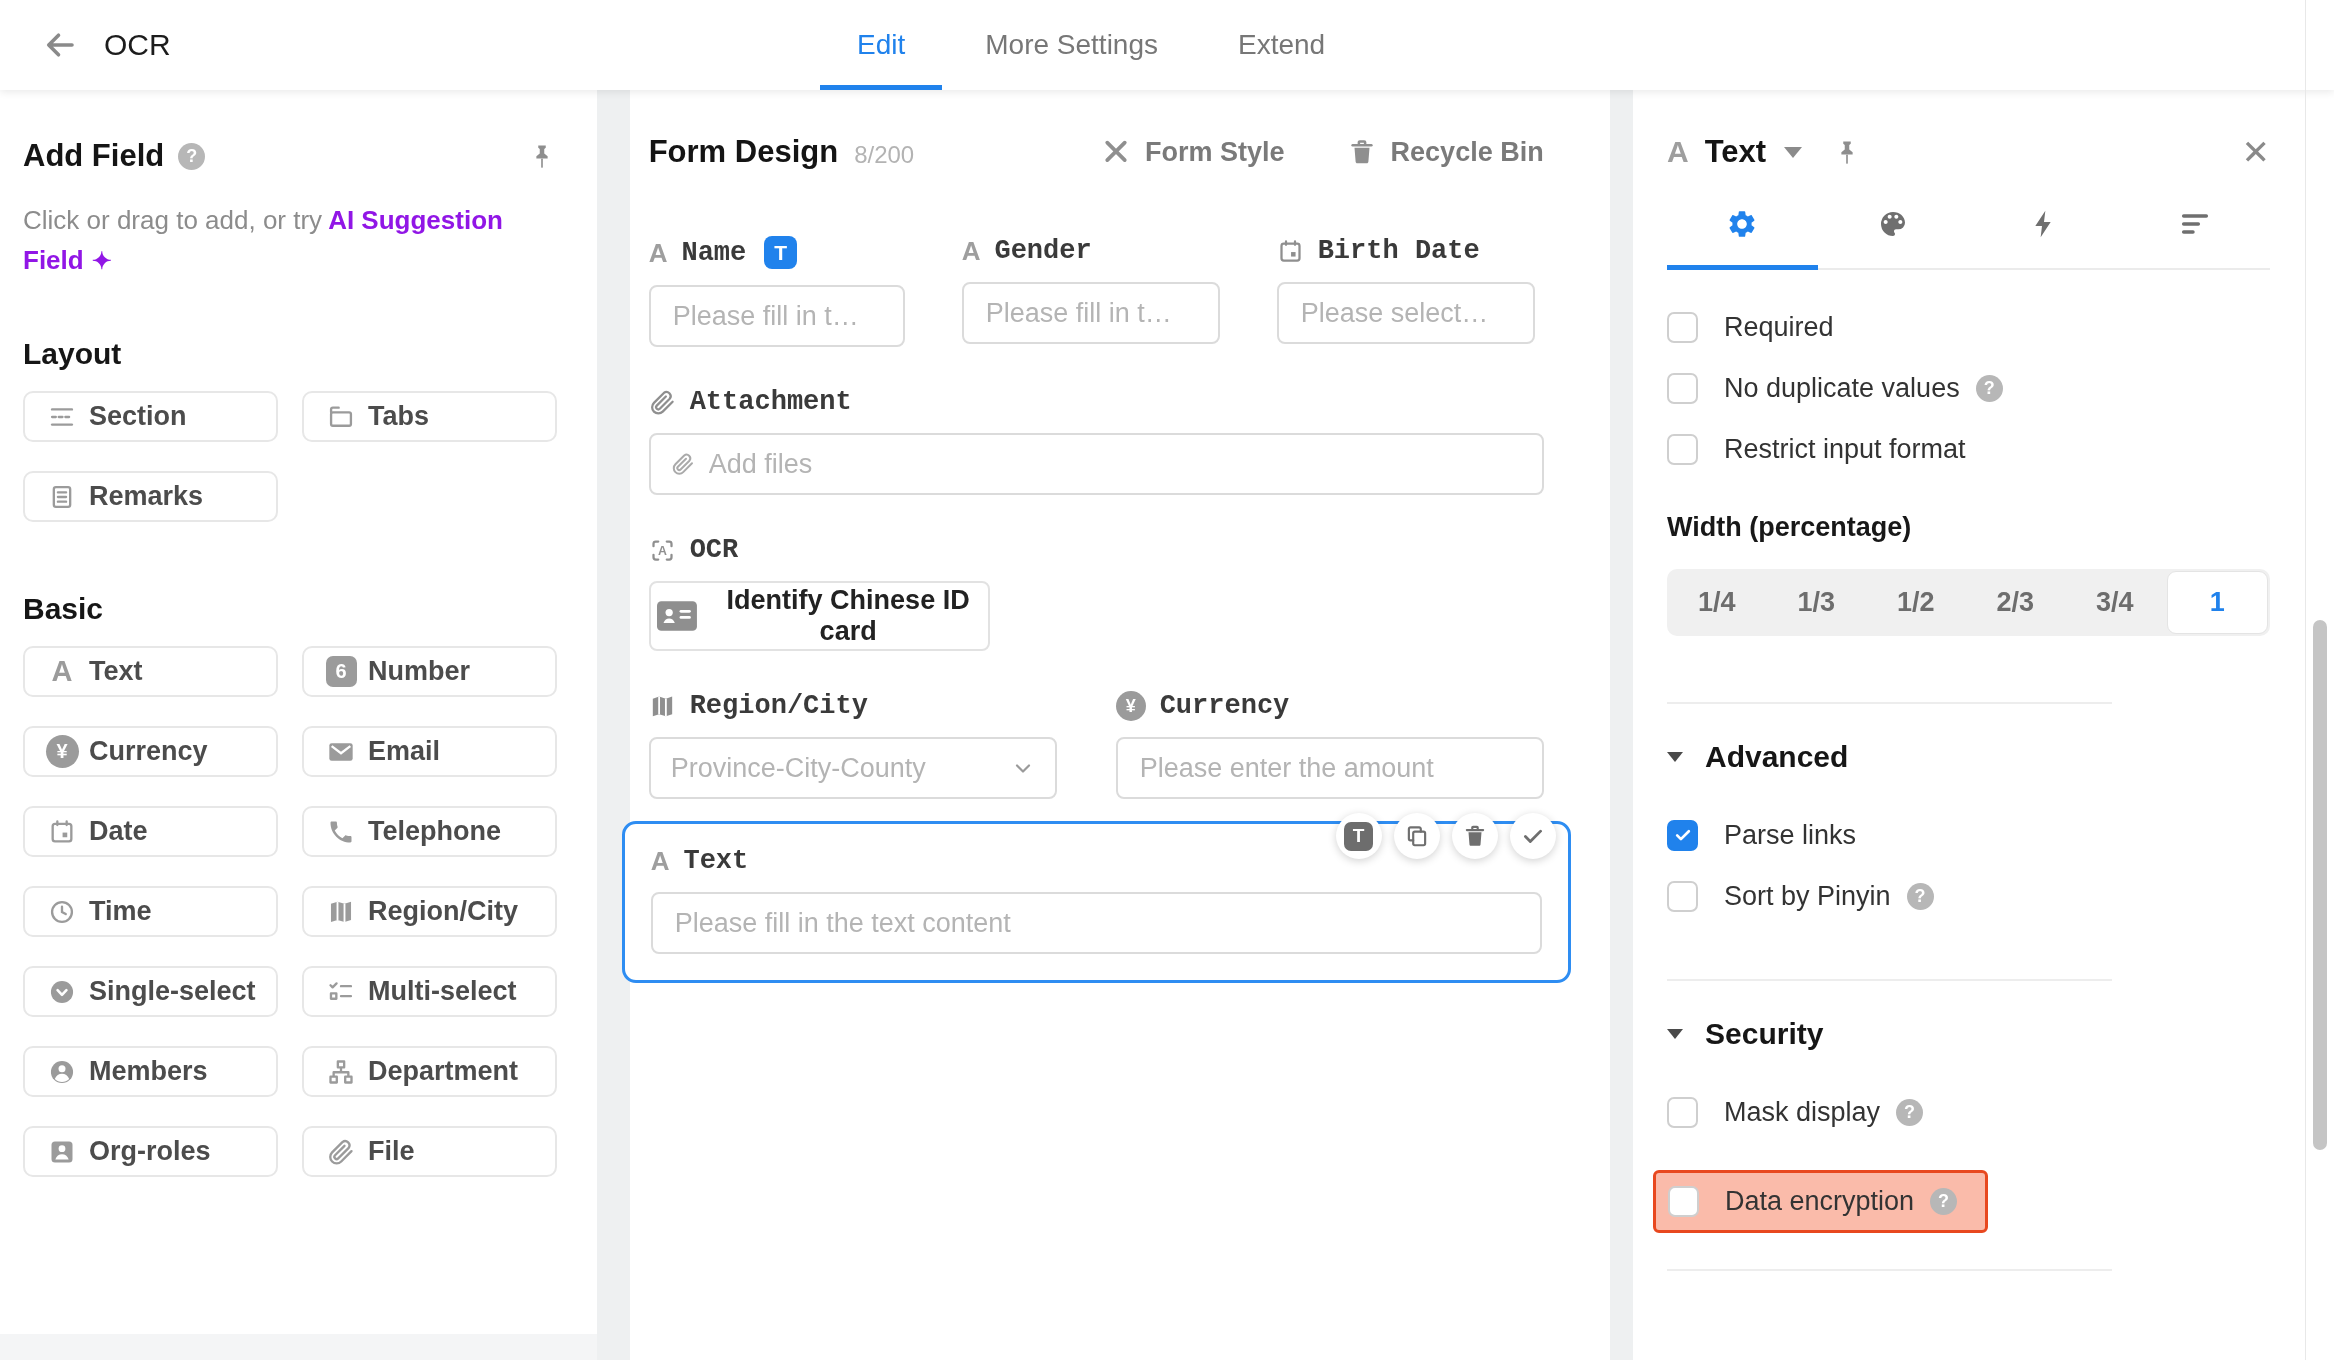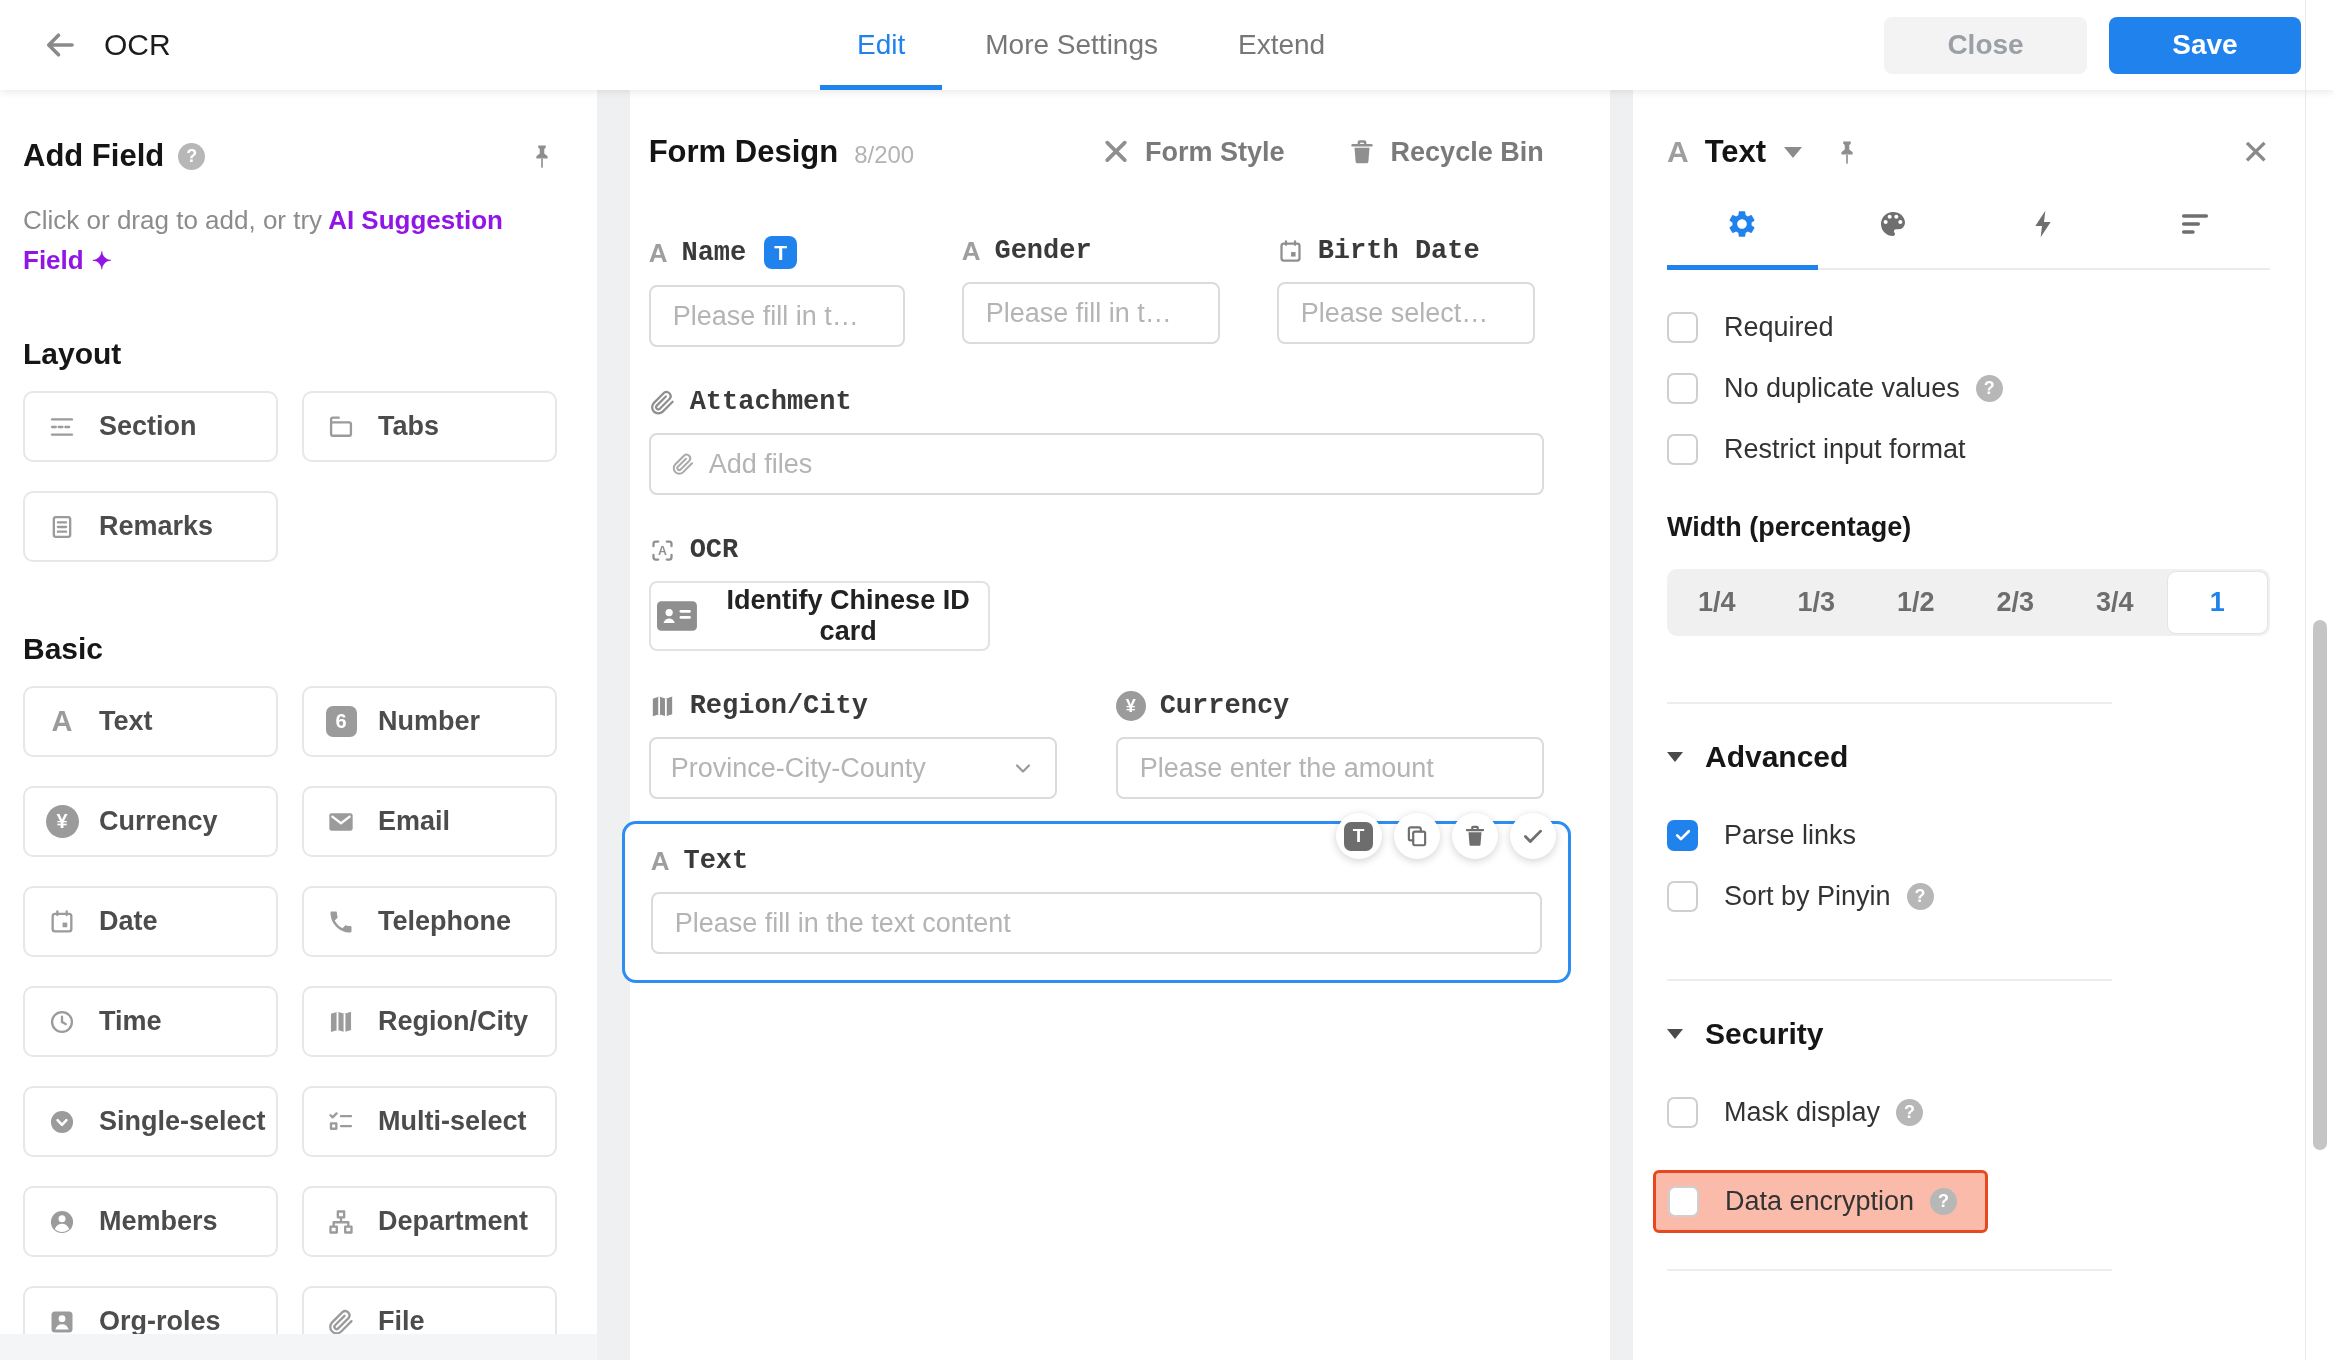--- a/index.html
+++ b/index.html
@@ -41,21 +41,21 @@
   .help{width:27px;height:27px;border-radius:50%;background:#b7b7b7;color:#fff;font-size:18px;font-weight:700;display:flex;align-items:center;justify-content:center;margin-left:14px;flex:none;cursor:pointer;}
   .pin{color:#8e8e8e;cursor:pointer;}
   .pin svg{width:30px;height:30px;}
   .sb-head .pin{margin-left:auto;margin-right:18px;}
   .sb-hint{width:515px;margin:26px 0 0;font-size:26px;line-height:40px;color:#8c8c8c;}
   .ai{color:var(--purple);font-weight:700;text-decoration:none;margin-left:6px;cursor:pointer;}
   .sp{margin-left:8px;font-size:24px;}
   .sb-sec{font-size:30px;font-weight:700;color:#161616;margin:56px 0 0;}
   .sb-sec.b2{margin-top:70px;}
   .grid{display:grid;grid-template-columns:255px 255px;gap:29px 24px;margin-top:20px;}
-  .fld{height:71px;border:2px solid #e7e7e7;border-radius:10px;display:flex;align-items:center;padding-left:20px;gap:20px;background:#fff;cursor:grab;}
+  .fld{height:51px;border:2px solid #e7e7e7;border-radius:10px;display:flex;align-items:center;padding-left:20px;gap:10px;background:#fff;cursor:grab;}
   .fld .ic{width:34px;display:flex;justify-content:center;color:#9b9b9b;flex:none;}
   .fld .ic svg{width:28px;height:28px;}
   .glyph-ic{font-size:29px;font-weight:600;color:#9b9b9b;line-height:1;}
   .badge-num{width:31px;height:31px;border-radius:7px;background:#9b9b9b;color:#fff;font-size:20px;font-weight:700;display:flex;align-items:center;justify-content:center;}
   .badge-circ{width:33px;height:33px;border-radius:50%;background:#9b9b9b;color:#fff;font-size:20px;font-weight:700;display:flex;align-items:center;justify-content:center;}
   .fld-l{font-size:27px;font-weight:600;color:#4c4c4c;white-space:nowrap;}
   .sb-bottom{position:absolute;left:0;right:0;bottom:0;height:26px;background:#f4f5f6;}
 
   
   .canvas{width:980px;background:#fff;padding:0 66px 0 19px;flex:none;}
@@ -147,24 +147,20 @@
       <div class="tab active">
           <span>Edit</span>
         </div>
       <div class="tab">
           <span>More Settings</span>
         </div>
       <div class="tab">
           <span>Extend</span>
         </div>
     </nav>
-    <div class="tb-right">
-      <button class="btn btn-close">Close</button>
-      <button class="btn btn-save">Save</button>
-    </div>
   </header>
 
   <div class="main">
 
     <aside class="sidebar">
       <div class="sb-head">
         <span class="sb-title">Add Field</span>
         <span class="help">?</span>
         <span class="pin">
           <svg viewBox="0 0 24 24">

